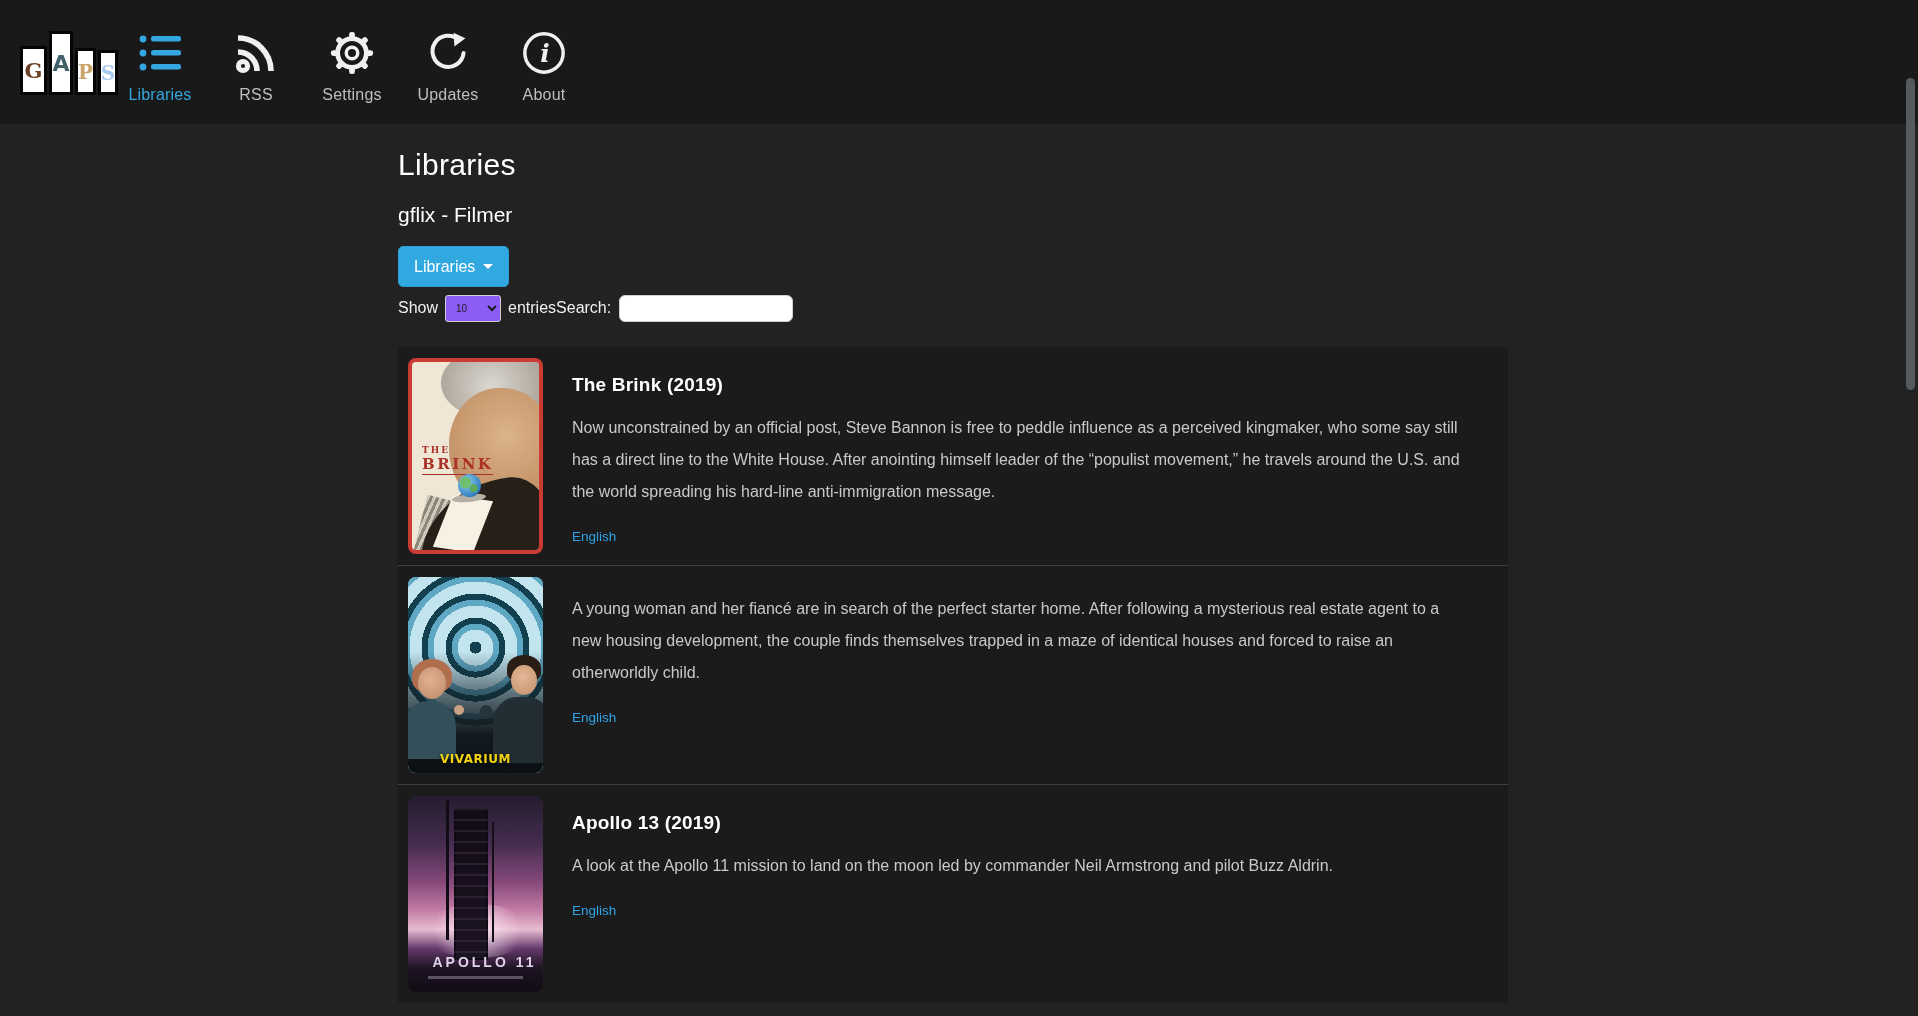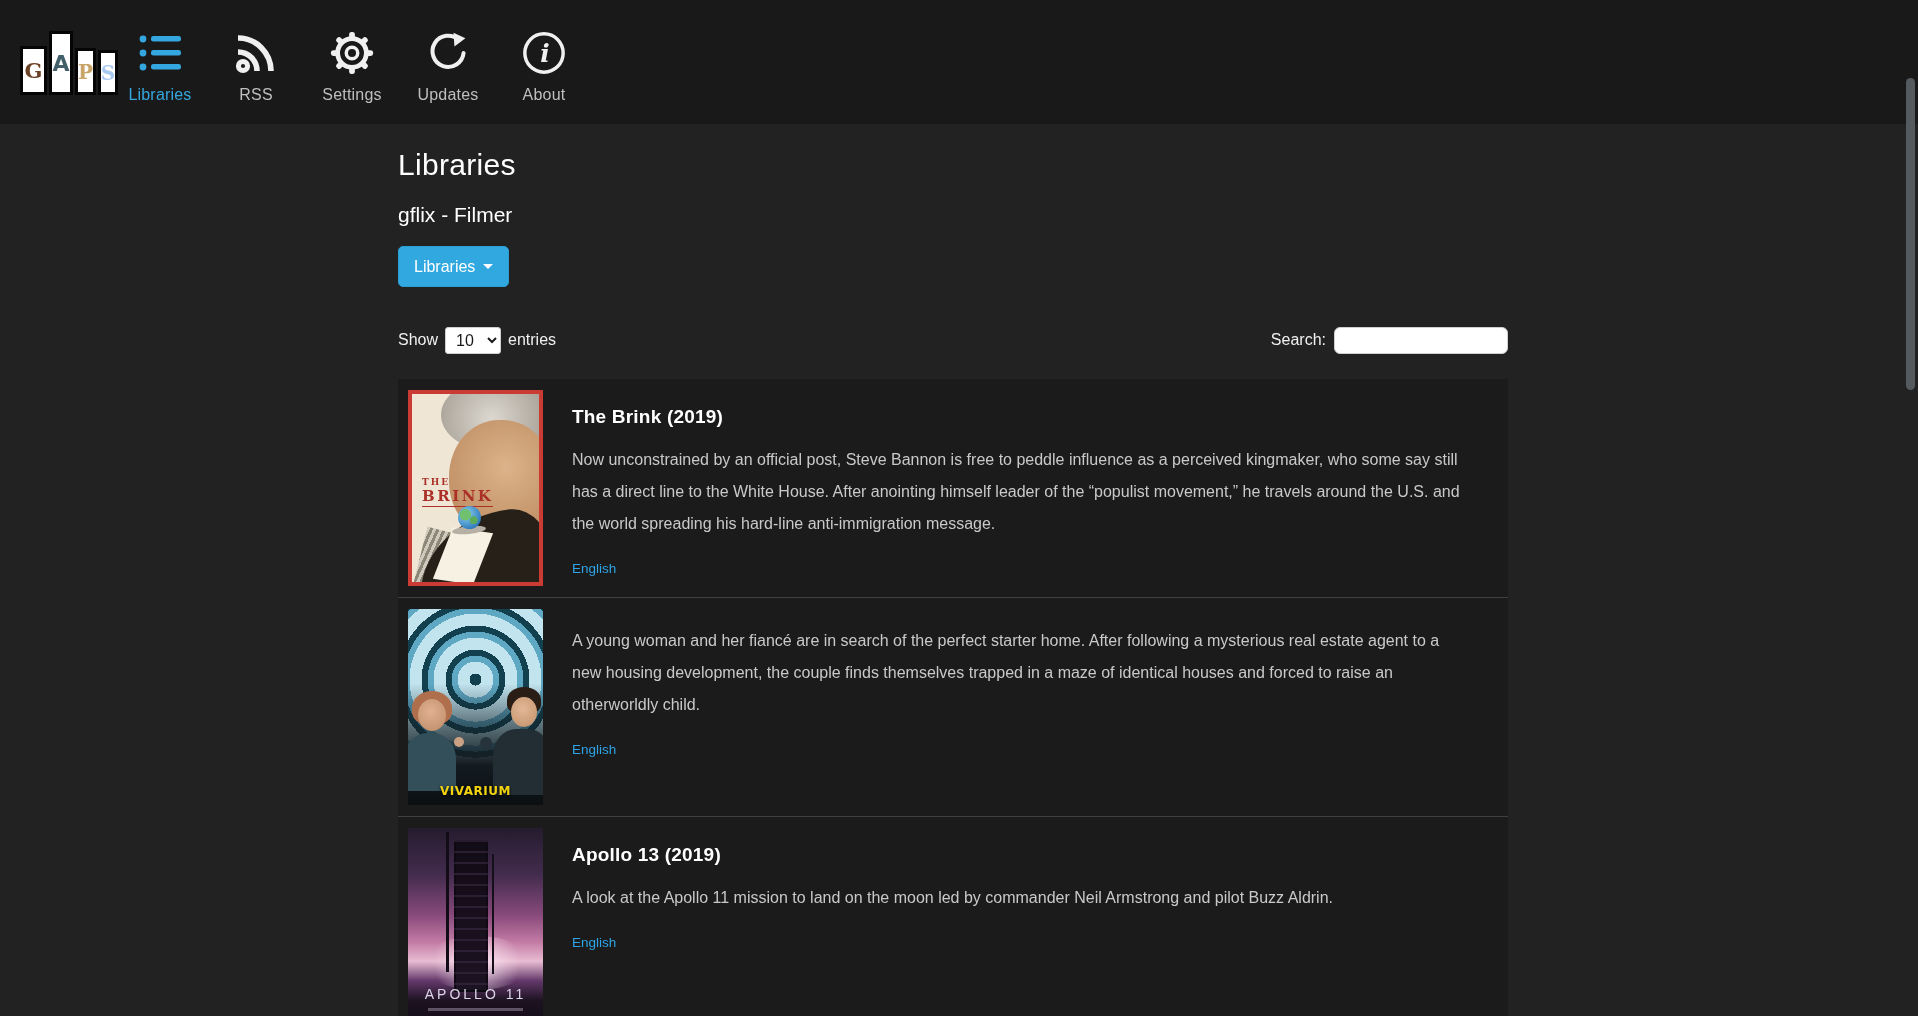--- a/index.html
+++ b/index.html
@@ -46,40 +46,40 @@
     margin-top:19px; display:inline-flex; align-items:center;
     background:#31a9e0; color:#ffffff; border:1px solid #2b9fd4;
     border-radius:5px; height:41px; padding:0 15px; font-size:16px; cursor:pointer;
   }
   .caret {
     display:inline-block; margin-left:8px; width:0; height:0;
     border-left:5px solid transparent; border-right:5px solid transparent;
     border-top:5px solid #ffffff;
   }
 
-  .controls { margin-top:39px; display:flex; align-items:center; justify-content:space-between; height:28px; }
+  .controls { margin-top:7px; display:flex; align-items:center; height:28px; }
   .length-ctrl { display:flex; align-items:center; font-size:16px; color:#f0f0f0; }
   .length-ctrl select {
-    margin:0 7px; height:27px; width:56px; background:#ffffff; color:#1a1a1a;
-    border:1px solid #cfcfcf; border-radius:3px; font-size:16px; padding-left:6px;
+    margin:0 7px; height:27px; width:56px; background:#8b5cf6; color:#1a1a1a;
+    border:1px solid #cfcfcf; border-radius:3px; font-size:10px; padding-left:6px;
     font-family:"Liberation Sans",sans-serif;
   }
   .search-ctrl { display:flex; align-items:center; font-size:16px; color:#f0f0f0; }
   .search-ctrl input {
     margin-left:8px; width:174px; height:27px; background:#ffffff;
     border:1px solid #cfcfcf; border-radius:6px; padding:0 8px; font-size:14px;
     color:#1a1a1a; outline:none;
   }
 
   
   .movie-table { margin-top:25px; background:#1b1b1b; width:1110px; }
   .movie-row { display:flex; padding:11px 10px; }
   .movie-row + .movie-row { border-top:1px solid #3e4042; }
   .poster {
-    width:135px; height:196px; border-radius:0; overflow:hidden;
+    width:135px; height:196px; border-radius:8px; overflow:hidden;
     position:relative; flex:0 0 135px; cursor:pointer; background:#111;
   }
   .poster.highlighted { border:4px solid #ca3b33; }
   .movie-info { flex:1; padding:16px 30px 0 29px; }
   .movie-title { font-size:19px; font-weight:600; color:#ffffff; margin-bottom:16px; letter-spacing:0.2px; }
   .movie-desc { font-size:16px; line-height:32px; color:#c9c9c9; max-width:940px; margin-bottom:19px; }
   .lang-link { font-size:13.5px; color:#2fa4e7; text-decoration:none; cursor:pointer; }
 
   
   .art-brink { background:#efe6d6; }
@@ -131,21 +131,21 @@
   .a-glow { position:absolute; left:14px; top:108px; width:110px; height:54px; border-radius:50%;
             background:radial-gradient(circle, rgba(255,235,245,0.85), rgba(255,235,245,0) 70%); }
   .a-tower { position:absolute; left:46px; top:12px; width:34px; height:152px;
              background:linear-gradient(#120c16,#1c1322);
              box-shadow:inset 0 0 0 2px #0e0912; }
   .a-beams { position:absolute; inset:0;
              background:repeating-linear-gradient(180deg, rgba(60,44,70,0.55) 0 2px, transparent 2px 11px); }
   .a-mast { position:absolute; left:38px; top:4px; width:3px; height:140px; background:#120c16; }
   .a-mast2 { position:absolute; left:84px; top:26px; width:2px; height:120px; background:#150f1a; }
   .a-title { position:absolute; bottom:22px; width:100%; text-align:center; color:#ded5ea;
-             font-size:14px; font-weight:400; letter-spacing:3px; }
+             font-size:14px; font-weight:700; letter-spacing:3px;margin-left:9px; }
   .a-tag { position:absolute; bottom:13px; left:15%; width:70%; height:3px; background:rgba(220,210,235,0.35); }
 
   
   .scrollbar-thumb {
     position:absolute; right:3px; top:78px; width:9px; height:312px;
     background:#555a5e; border-radius:5px;
   }
 
   svg { display:block; }
 </style>

